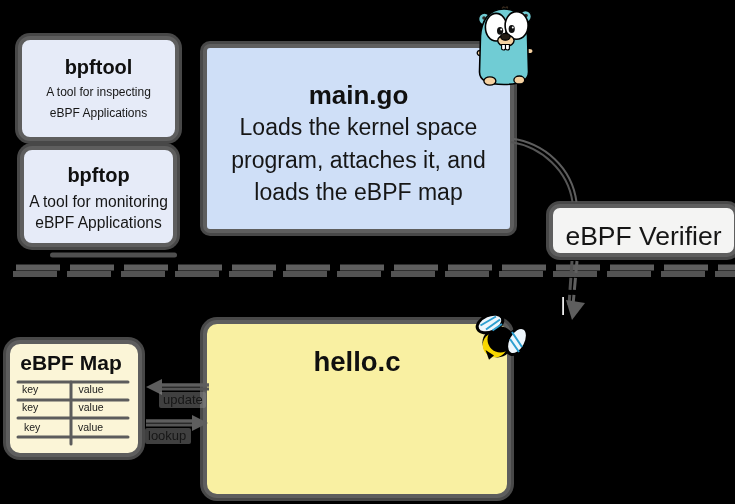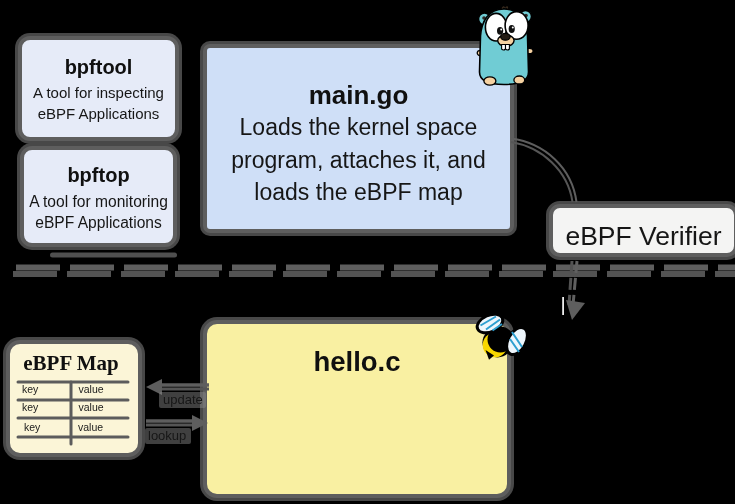--- a/index.html
+++ b/index.html
@@ -14,35 +14,35 @@
   #mapbox{left:6px;top:340px;width:136px;height:117px;border-radius:14px;background:#fbf5d7;}
   #helloc{left:203px;top:320px;width:308px;height:178px;border-radius:14px;background:#f9f0a2;}
   .t1{font-weight:bold;color:#101010;}
   .t2{color:#161616;}
 </style>
 </head>
 <body>
 
   <div class="box" id="bpftool">
     <div class="ctr t1" style="top:16px;font-size:20px;">bpftool</div>
-    <div class="ctr t2" style="top:42px;font-size:15px;line-height:21px;">A tool for inspecting<br>eBPF Applications</div>
+    <div class="ctr t2" style="top:42px;font-size:12px;line-height:21px;">A tool for inspecting<br>eBPF Applications</div>
   </div>
   <div class="box" id="bpftop">
     <div class="ctr t1" style="top:14px;font-size:20px;">bpftop</div>
     <div class="ctr t2" style="top:41px;font-size:15.6px;line-height:21px;">A tool for monitoring<br>eBPF Applications</div>
   </div>
   <div class="box" id="maingo">
     <div class="ctr t1" style="top:32px;font-size:26px;">main.go</div>
     <div class="ctr t2" style="top:63px;font-size:23px;line-height:32.5px;">Loads the kernel space<br>program, attaches it, and<br>loads the eBPF map</div>
   </div>
   <div class="box" id="verifier">
     <div class="ctr t2" style="top:13px;font-size:26.5px;">eBPF Verifier</div>
   </div>
   <div class="box" id="mapbox">
-    <div class="ctr t1" style="top:7px;font-size:21px;padding-right:6px;font-family:Liberation Serif, serif;">eBPF Map</div>
+    <div class="ctr t1" style="top:7px;font-size:21px;padding-right:6px;">eBPF Map</div>
   </div>
   <div class="box" id="helloc">
     <div class="ctr t1" style="top:22px;font-size:27.5px;">hello.c</div>
   </div>
 
   <svg width="735" height="504" viewBox="0 0 735 504" style="position:absolute;left:0;top:0;">
 
     <rect x="50" y="252.5" width="127" height="5" rx="2.5" fill="#4f4f4f"></rect>
 
     <line x1="16" y1="267.5" x2="735" y2="267.5" stroke="#5e5e5e" stroke-width="6" stroke-dasharray="44 10"></line>

